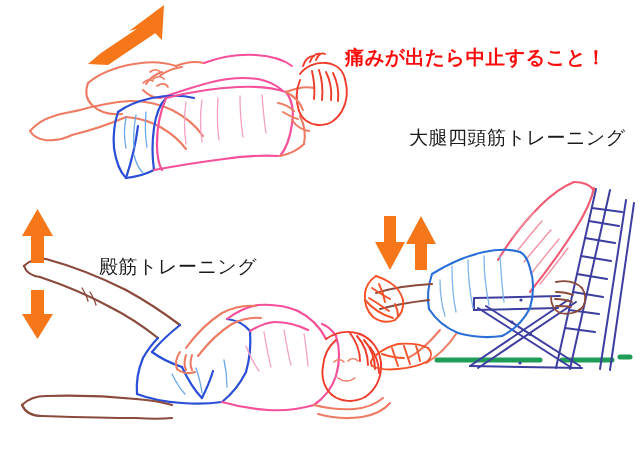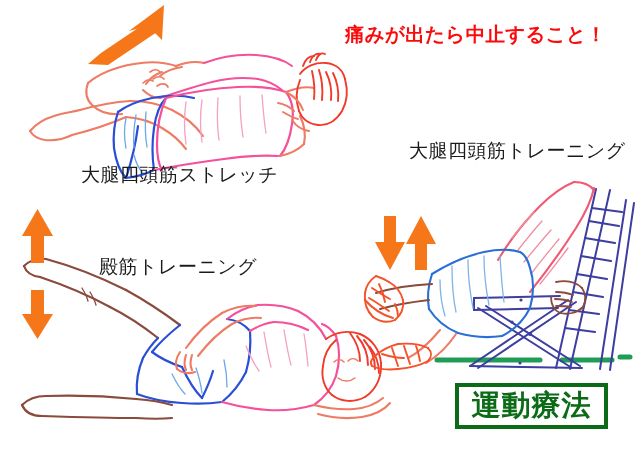--- a/index.html
+++ b/index.html
@@ -31,30 +31,30 @@
     position: absolute;
     white-space: nowrap;
     color: #1a1a1a;
     font-size: 19px;
     letter-spacing: 0.5px;
     line-height: 1;
   }
   #warning-text {
     position: absolute;
     left: 345px;
-    top: 25px;
+    top: 48px;
     white-space: nowrap;
     color: #fb0a0a;
     font-size: 19.5px;
     font-weight: bold;
     letter-spacing: 0.3px;
     line-height: 1;
   }
   #cap-quad-stretch { left: 81px; top: 165px; }
-  #cap-quad-train  { left: 409px; top: 141px; }
+  #cap-quad-train  { left: 409px; top: 128px; }
   #cap-glute-train { left: 99px; top: 257px; }
   #therapy-badge {
     position: absolute;
     left: 455px;
     top: 383px;
     width: 153px;
     height: 46px;
     box-sizing: border-box;
     border: 4px solid #0b6b16;
     background: #ffffff;
@@ -436,23 +436,19 @@
       </g>
       <g>
         <rect x="415" y="240" width="12" height="30"></rect>
         <polygon points="421,216 436,244 406,244"></polygon>
       </g>
     </g>
   </svg>
 
   <div id="warning-text">痛みが出たら中止すること！</div>
 
-  <div class="caption" id="cap-quad-stretch">大腿四頭筋ストレッチ</div>
 
   <div class="caption" id="cap-quad-train">大腿四頭筋トレーニング</div>
 
   <div class="caption" id="cap-glute-train">殿筋トレーニング</div>
 
-  <div id="therapy-badge">
-    <span id="therapy-badge-inner">運動療法</span>
-  </div>
 
 </div>
 
 </body></html>

